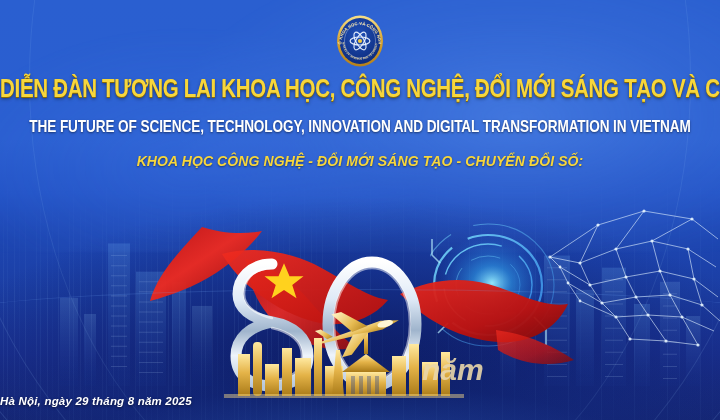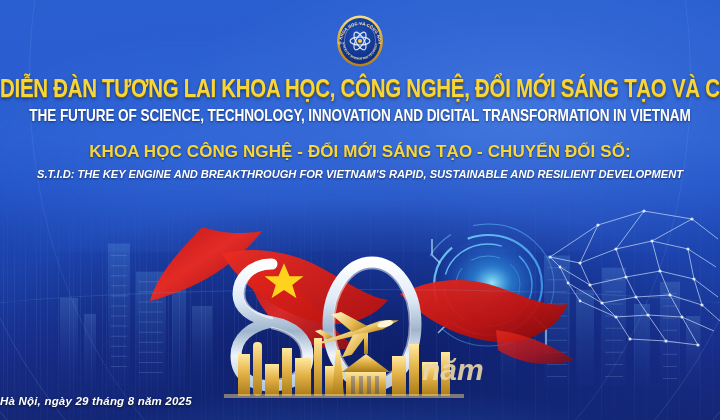--- a/index.html
+++ b/index.html
@@ -69,28 +69,28 @@
   .titles{position:absolute;left:0;top:78px;width:100%;text-align:center;}
   .t-main{
     font-size:20.5px;font-weight:700;letter-spacing:-.3px;
     color:#f7d63c;line-height:1;white-space:nowrap;
     transform:scaleX(1.0);
     text-shadow:0 1px 0 #8a6a00, 0 2px 3px rgba(0,0,0,.45);
     font-stretch:condensed;
   }
   .t-main span{display:inline-block;transform:scaleY(1.28);transform-origin:center;}
   .t-sub-en{
-    margin-top:9px;font-size:13.6px;font-weight:700;color:#ffffff;
+    margin-top:20px;font-size:13.6px;font-weight:700;color:#ffffff;
     letter-spacing:-.1px;white-space:nowrap;
     text-shadow:0 1px 2px rgba(0,0,0,.5);
   }
   .t-sub-en span{display:inline-block;transform:scaleY(1.18);}
   .block2{margin-top:19px;}
   .t-y1{
-    font-size:17px;font-weight:700;color:#f7d63c;
+    font-size:14px;font-weight:700;font-style:italic;color:#f7d63c;
     letter-spacing:.1px;white-space:nowrap;text-shadow:0 1px 2px rgba(0,0,0,.45);
   }
   .t-y2{
     margin-top:5px;font-size:11.6px;font-weight:700;font-style:italic;color:#f7d63c;
     letter-spacing:0;white-space:nowrap;text-shadow:0 1px 2px rgba(0,0,0,.45);
   }
   .t-w3{
     margin-top:6px;font-size:11.1px;font-weight:700;font-style:italic;color:#ffffff;
     letter-spacing:0;white-space:nowrap;text-shadow:0 1px 2px rgba(0,0,0,.5);
   }
@@ -286,21 +286,20 @@
       </text>
     </svg>
   </div>
 
   <div class="titles">
     <div class="t-main"><span>DIỄN ĐÀN TƯƠNG LAI KHOA HỌC, CÔNG NGHỆ, ĐỔI MỚI SÁNG TẠO VÀ CHUYỂN ĐỔI SỐ QUỐC GIA</span></div>
     <div class="t-sub-en"><span>THE FUTURE OF SCIENCE, TECHNOLOGY, INNOVATION AND DIGITAL TRANSFORMATION IN VIETNAM</span></div>
 
     <div class="block2">
       <div class="t-y1">KHOA HỌC CÔNG NGHỆ - ĐỔI MỚI SÁNG TẠO - CHUYỂN ĐỔI SỐ:</div>
-      <div class="t-w3">S.T.I.D: THE KEY ENGINE AND BREAKTHROUGH FOR VIETNAM'S RAPID, SUSTAINABLE AND RESILIENT DEVELOPMENT</div>
     </div>
   </div>
 
   <div class="emblem">
     <svg viewBox="0 0 300 160" style="width:100%;height:100%;">
       <defs>
         <linearGradient id="silver" x1="0" y1="0" x2="0" y2="1">
           <stop offset="0%" stop-color="#ffffff"></stop>
           <stop offset="30%" stop-color="#dfeaf7"></stop>
           <stop offset="55%" stop-color="#9fb4cc"></stop>

